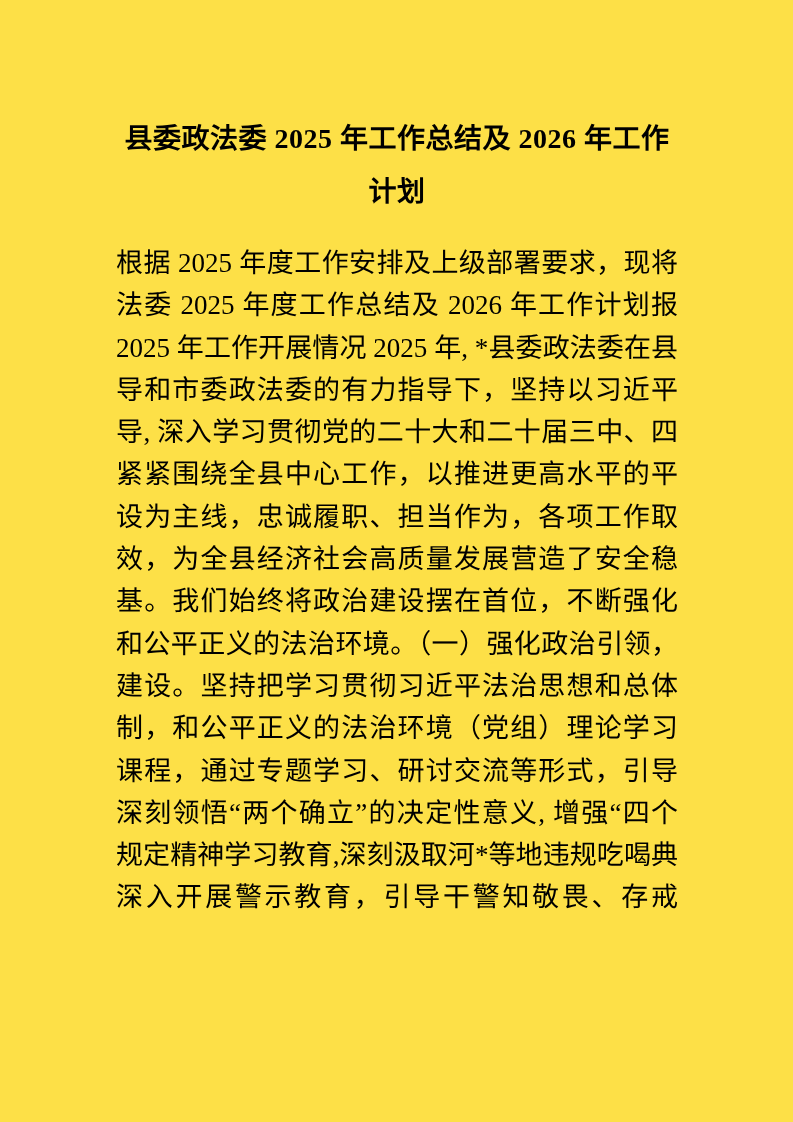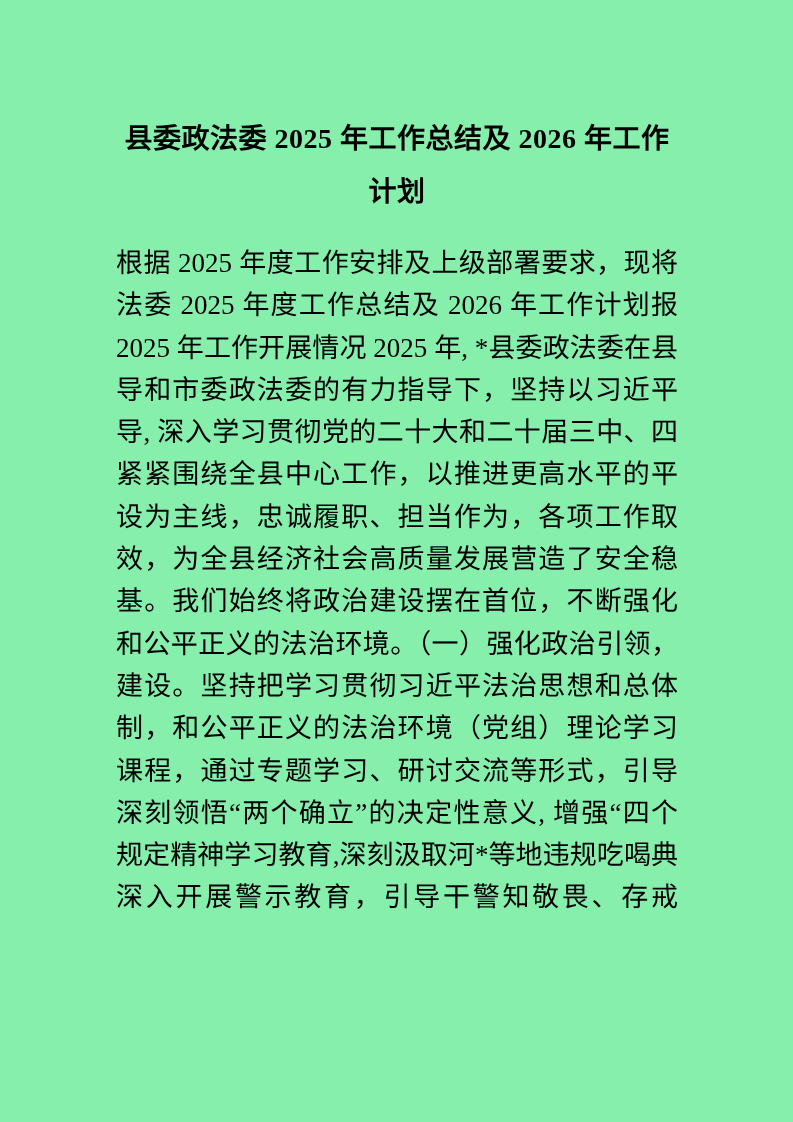--- a/index.html
+++ b/index.html
@@ -4,21 +4,21 @@
 <style>
   html, body {
     margin: 0;
     padding: 0;
     background: #ffffff;
   }
   .page {
     position: relative;
     width: 793px;
     height: 1122px;
-    background: #86efac;
+    background: #fde047;
     overflow: hidden;
     color: #000000;
     font-family: "Liberation Serif", "DejaVu Serif", serif;
   }
   .content {
     position: absolute;
     left: 116px;
     top: 0;
     width: 562px;
   }

